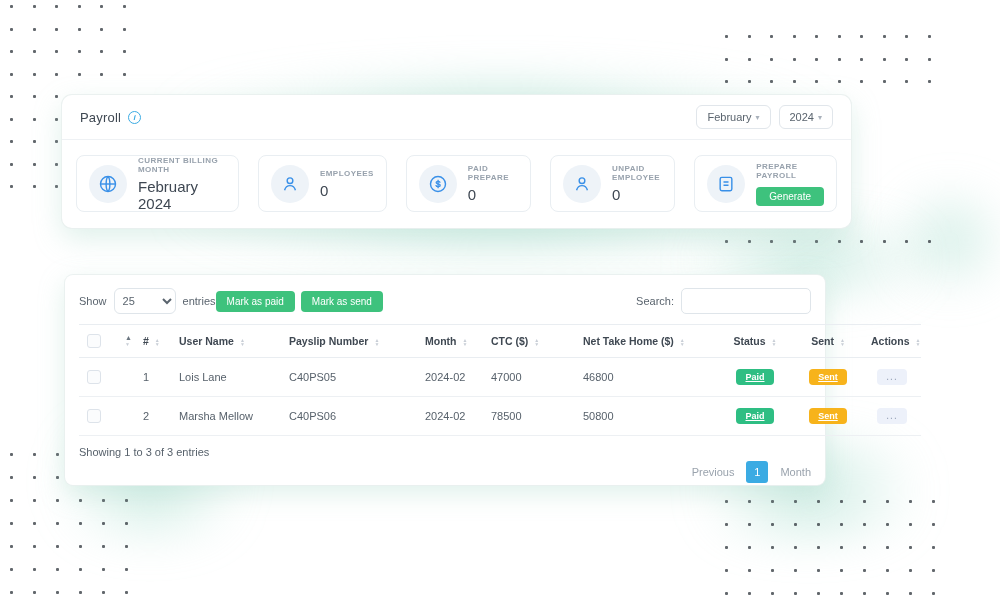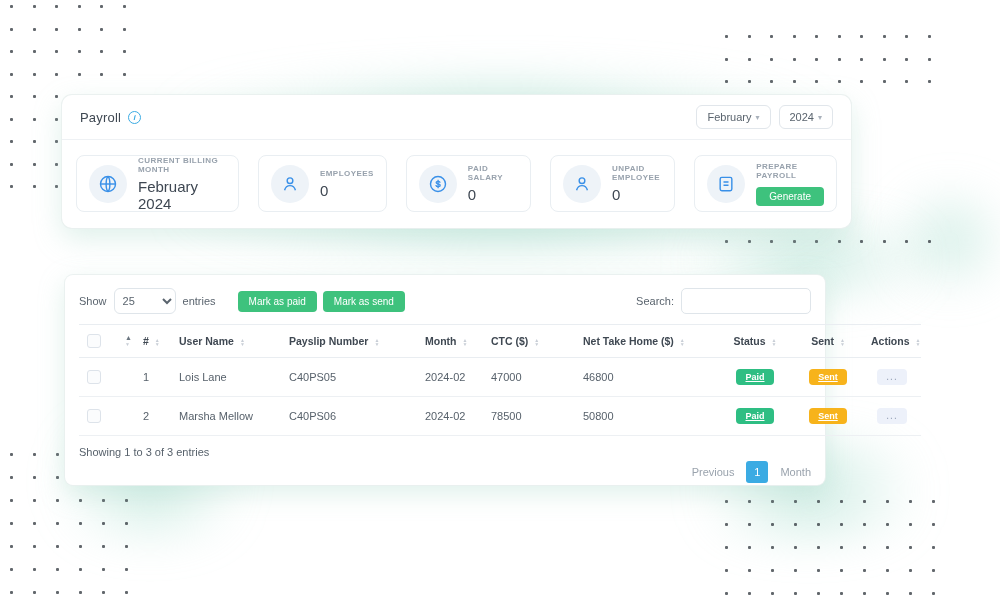--- a/index.html
+++ b/index.html
@@ -67,21 +67,21 @@
   .table-panel {
     position:absolute; left:65px; top:275px; width:760px; height:210px;
     background:#fff; border-radius:8px; z-index:2; padding:13px 14px 12px 14px;
     box-shadow:0 0 0 1px rgba(233,240,238,.9), 0 8px 26px rgba(160,212,196,.35);
   }
   .controls { display:flex; align-items:center; font-size:11px; color:#5a646e; }
   .pp-select {
     margin:0 7px; width:62px; height:26px; border:1px solid #dfe5ea; border-radius:6px;
     font-size:11px; color:#5a646e; padding:0 4px; background:#fff; font-family:inherit;
   }
-  .bulk-btns { display:flex; gap:6px; margin-left:22px; }
+  .bulk-btns { display:flex; gap:6px; }
   .bulk-btn {
     background:#3ec27d; color:#fff; border:none; border-radius:4px; padding:5px 11px;
     font-size:10px; font-weight:500; cursor:pointer; font-family:inherit;
   }
   .search-wrap { margin-left:auto; display:flex; align-items:center; gap:7px; }
   .search-input {
     width:130px; height:26px; border:1px solid #dfe5ea; border-radius:5px; padding:0 8px;
     font-size:11px; font-family:inherit; color:#3e4752;
   }
 
@@ -364,21 +364,21 @@
     </div>
 
     <div class="stat-card">
       <span class="icon-circle">
         <svg width="20" height="20" viewBox="0 0 24 24" fill="none" stroke="#3990e8" stroke-width="1.7">
           <circle cx="12" cy="12" r="9"></circle>
           <text x="12" y="16" text-anchor="middle" font-size="11" stroke-width="0.6" fill="#3990e8" font-family="Liberation Sans, sans-serif">$</text>
         </svg>
       </span>
       <div>
-        <div class="stat-label">PAID SALARY</div>
+        <div class="stat-label">PAID PREPARE</div>
         <div class="stat-value">0</div>
       </div>
     </div>
 
     <div class="stat-card">
       <span class="icon-circle">
         <svg width="20" height="20" viewBox="0 0 24 24" fill="none" stroke="#3990e8" stroke-width="1.7">
           <circle cx="12" cy="8" r="3.4"></circle>
             <path d="M5.5 19.5c1-3.9 4-5.6 6.5-5.6s5.5 1.7 6.5 5.6"></path>
         </svg>

